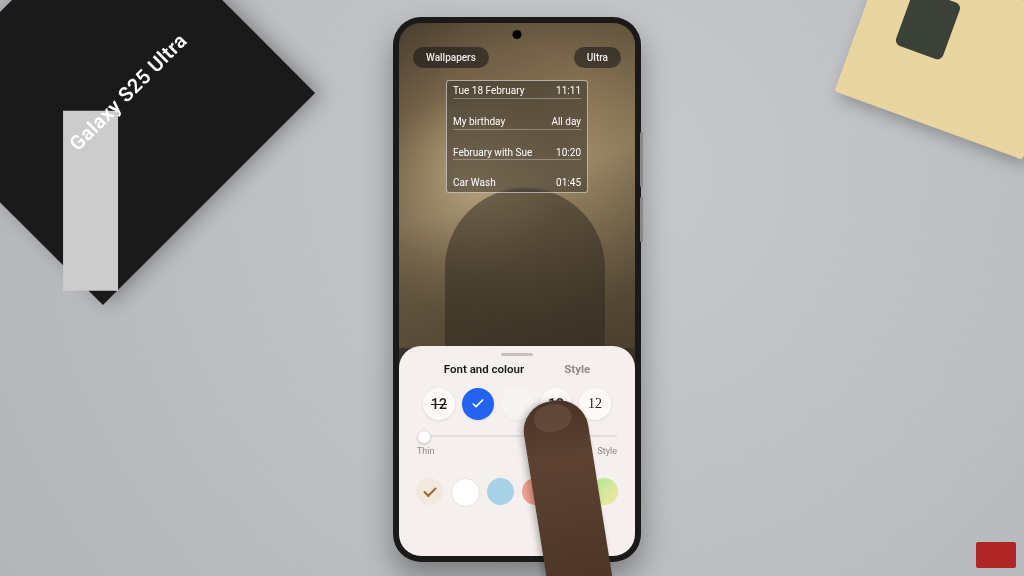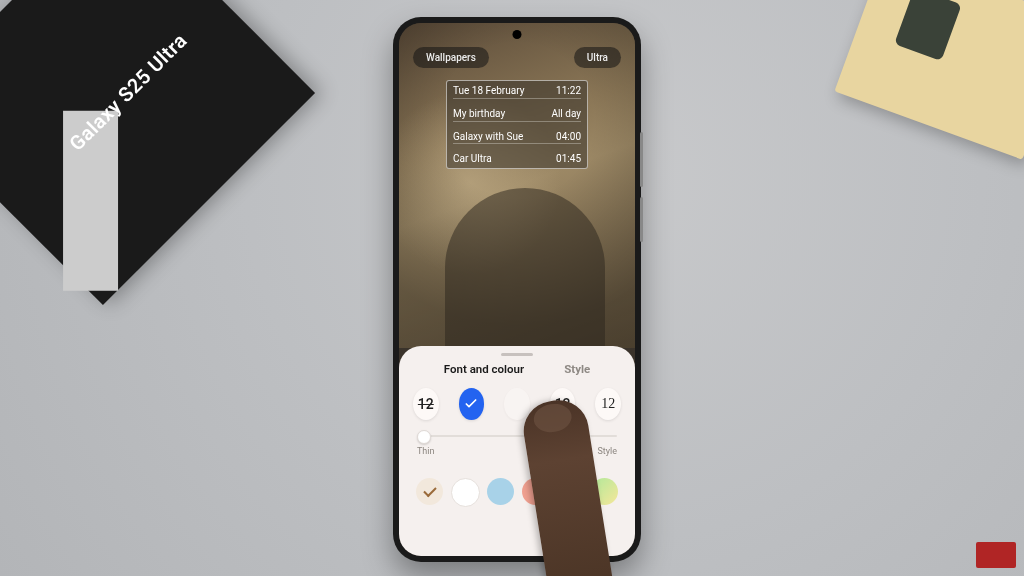--- a/index.html
+++ b/index.html
@@ -202,21 +202,21 @@
   }
   .widget-preview .date-row {
     display: flex;
     justify-content: space-between;
     margin-bottom: 2px;
   }
   .widget-preview .event {
     display: flex;
     justify-content: space-between;
     border-top: 0.5px solid rgba(255,255,255,0.3);
-    padding-top: 9px;
+    padding-top: 17px;
     margin-top: 1.5px;
   }
 
   
   .sheet {
     position: absolute;
     bottom: 0;
     left: 0;
     right: 0;
     height: 210px;
@@ -245,21 +245,21 @@
   }
   .sheet-tab.inactive {
     color: #8e8984;
     font-weight: 700;
   }
 
   
   .font-row {
     display: flex;
     justify-content: center;
-    gap: 20px;
+    gap: 7px;
     padding: 2px 14px 10px;
   }
   .font-swatch {
     width: 32px;
     height: 32px;
     border-radius: 50%;
     background: #fdf9f7;
     display: flex;
     align-items: center;
     justify-content: center;
@@ -398,32 +398,32 @@
         <div class="vignette"></div>
 
         <div class="top-buttons">
           <div class="pill">Wallpapers</div>
           <div class="pill">Ultra</div>
         </div>
 
         <div class="widget-preview">
           <div class="date-row">
             <span>Tue 18 February</span>
-            <span>11:22</span>
+            <span>11:11</span>
           </div>
           <div class="event">
             <span>My birthday</span>
             <span>All day</span>
           </div>
           <div class="event">
-            <span>Galaxy with Sue</span>
-            <span>04:00</span>
+            <span>February with Sue</span>
+            <span>10:20</span>
           </div>
           <div class="event">
-            <span>Car Ultra</span>
+            <span>Car Wash</span>
             <span>01:45</span>
           </div>
         </div>
       </div>
 
       <div class="sheet">
         <div class="drag-handle"></div>
 
         <div class="sheet-tabs">
           <div class="sheet-tab">Font and colour</div>

